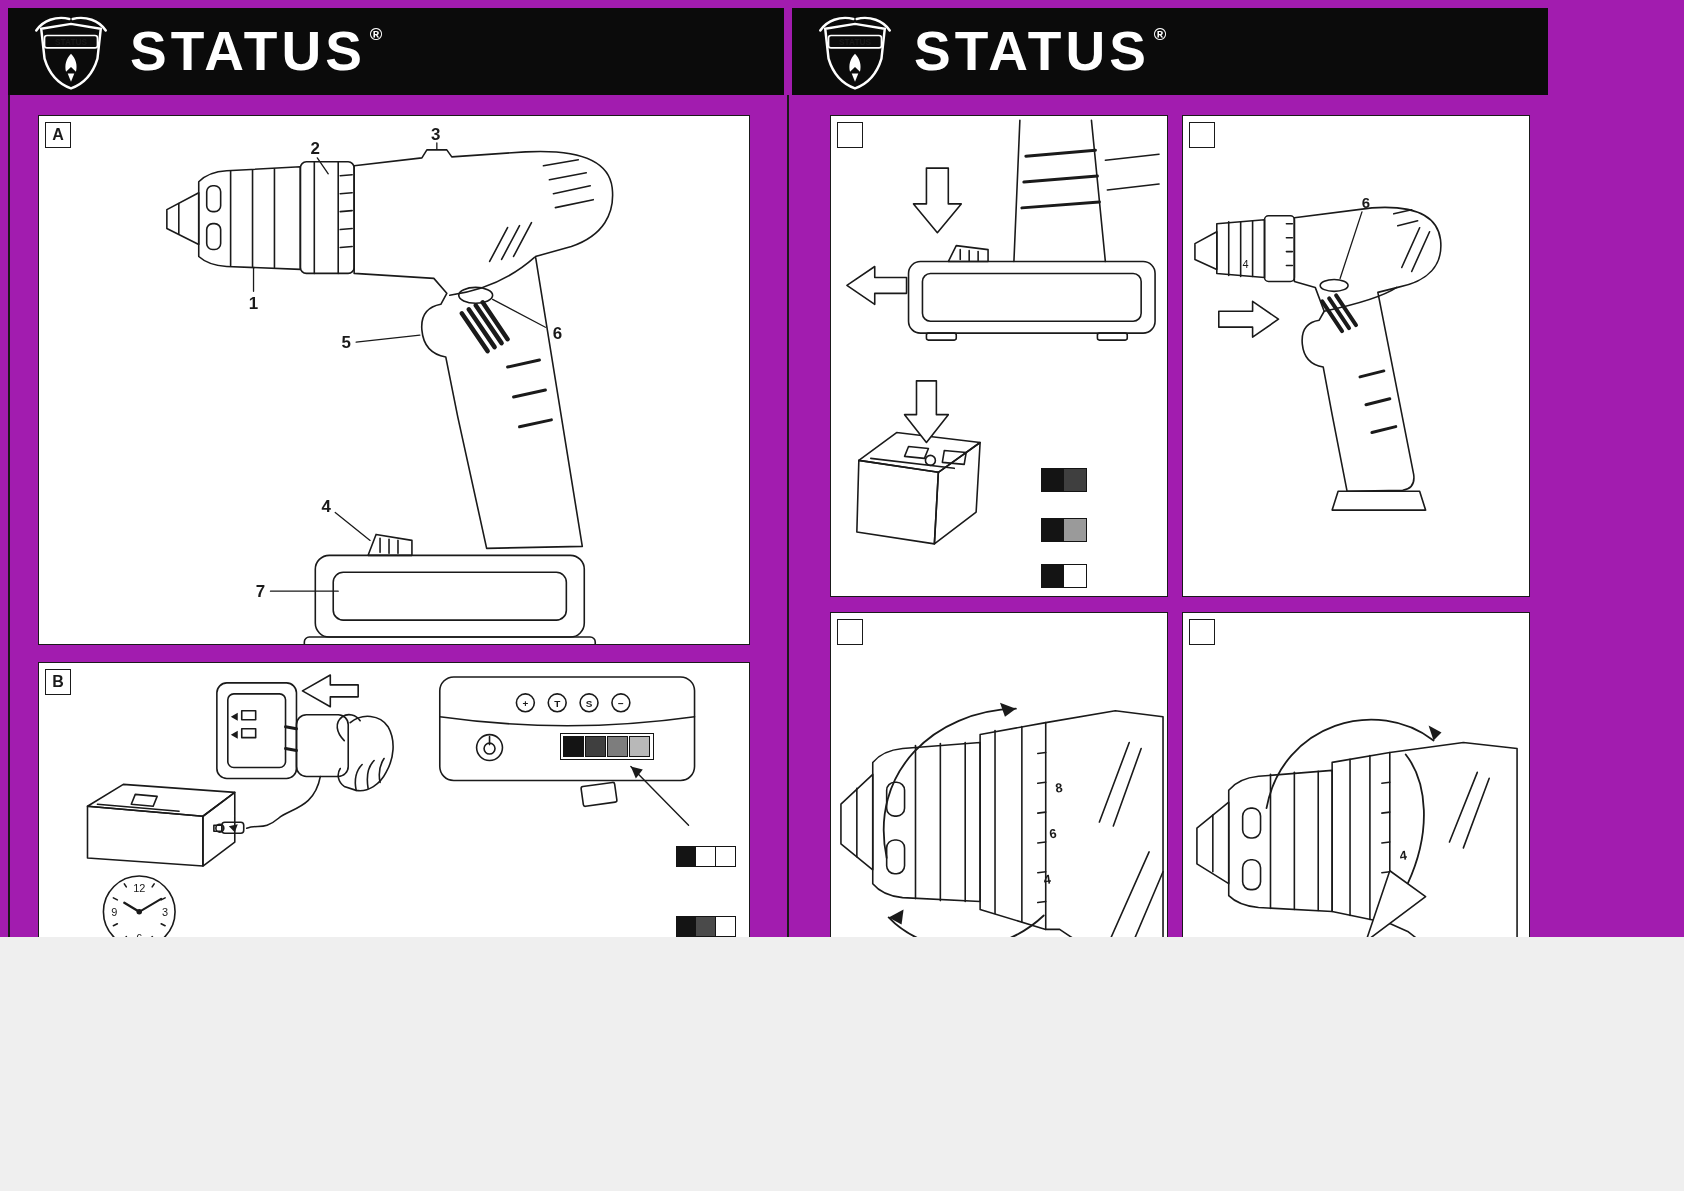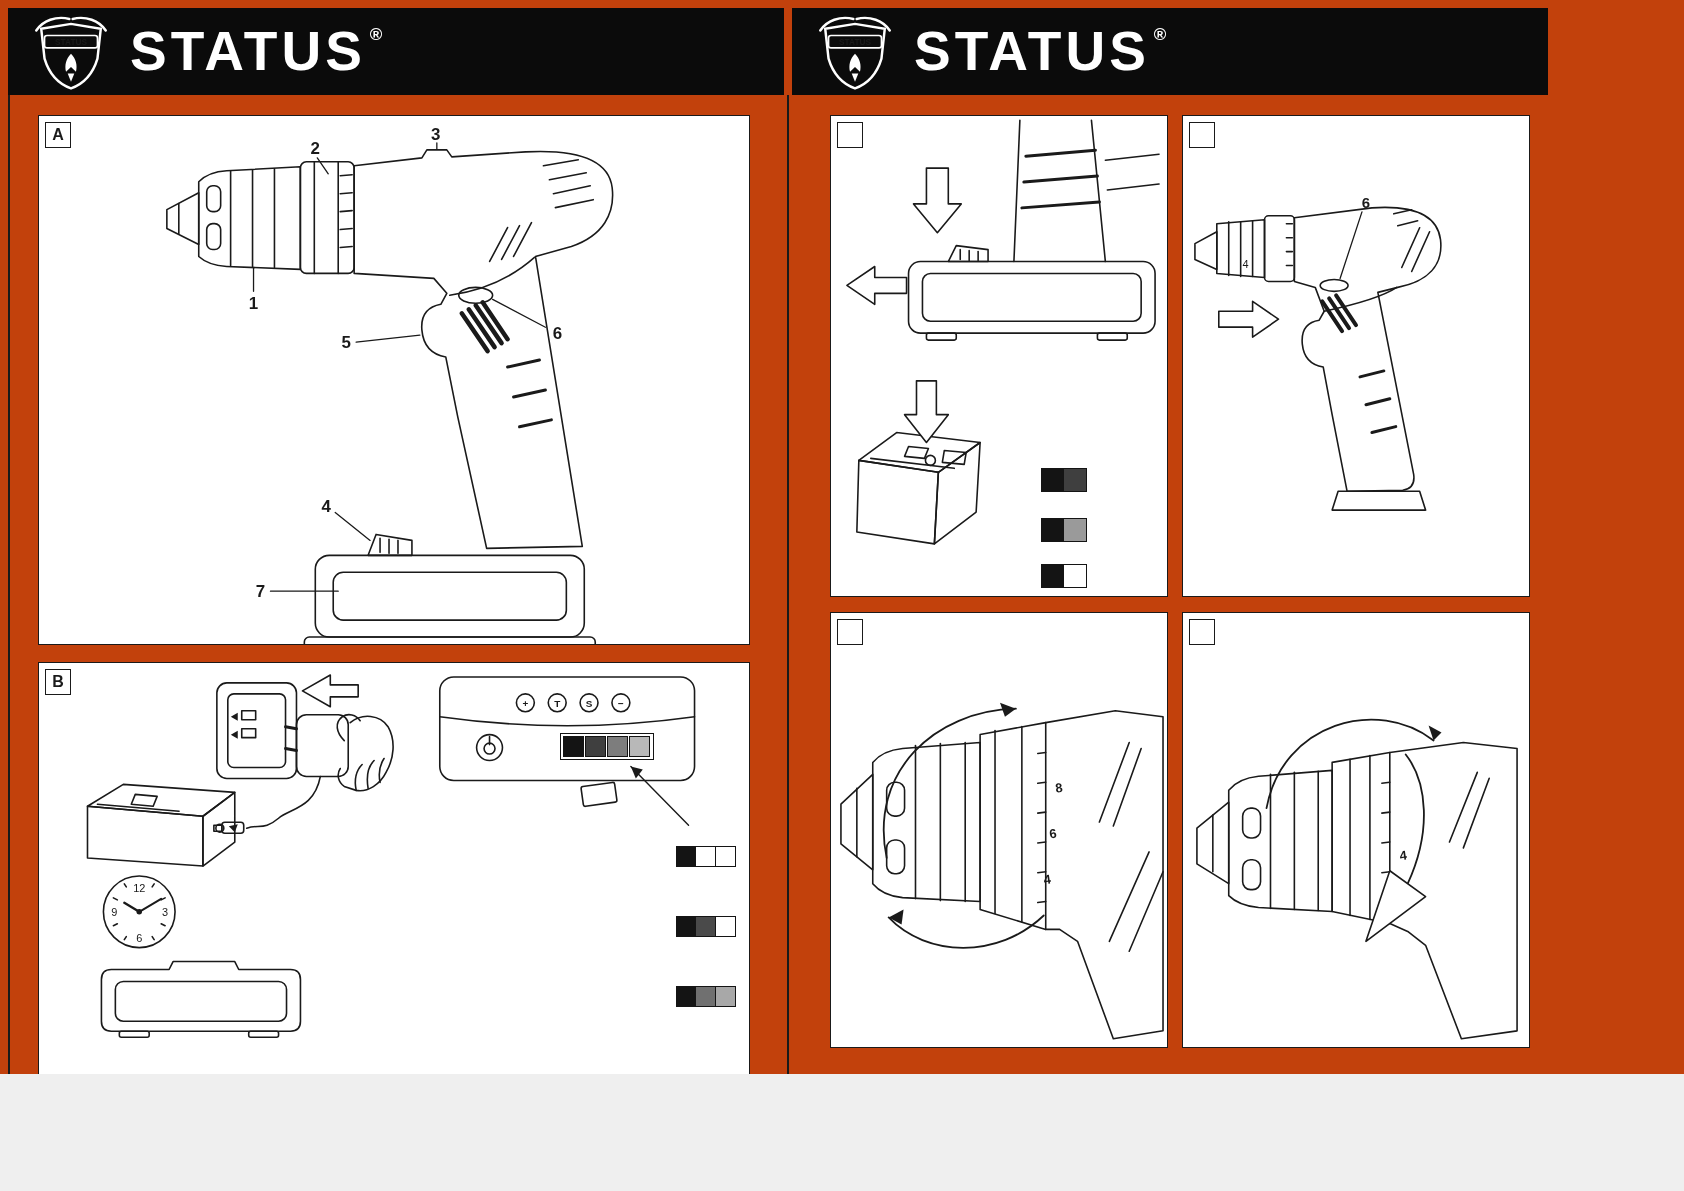--- a/index.html
+++ b/index.html
@@ -1,17 +1,17 @@
 <!DOCTYPE html>
 <html><head>
 <meta charset="utf-8">
 <style>
   *{box-sizing:border-box}
   html,body{margin:0;padding:0;background:#efefef}
-  .sheet{position:relative;width:1684px;height:1074px;background:#c2410c;overflow:hidden;
+  .sheet{position:relative;width:1684px;height:937px;background:#a21caf;overflow:hidden;
          font-family:"Liberation Sans",sans-serif;color:#1a1a1a}
   .bar{position:absolute;background:#0b0b0b;display:flex;align-items:center;padding-left:20px}
   .wordmark{display:flex;align-items:flex-start;margin-left:16px;color:#fff;line-height:1}
   .wordmark .wm{font-weight:bold;font-size:55px;letter-spacing:4px}
   .wordmark .reg{font-size:17px;font-weight:bold;margin:2px 0 0 4px}
   .rule{position:absolute;background:#1a1a1a}
   .panel{position:absolute;border:1.7px solid #1a1a1a;background:#fff}
   .plabel{position:absolute;top:6px;left:6px;width:26px;height:26px;border:1.7px solid #1a1a1a;
           display:flex;align-items:center;justify-content:center;font-size:16px;font-weight:bold;
           background:#fff;z-index:3}

